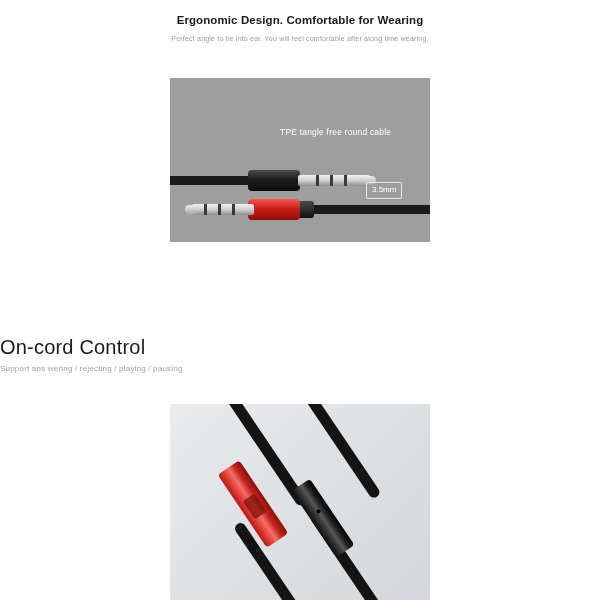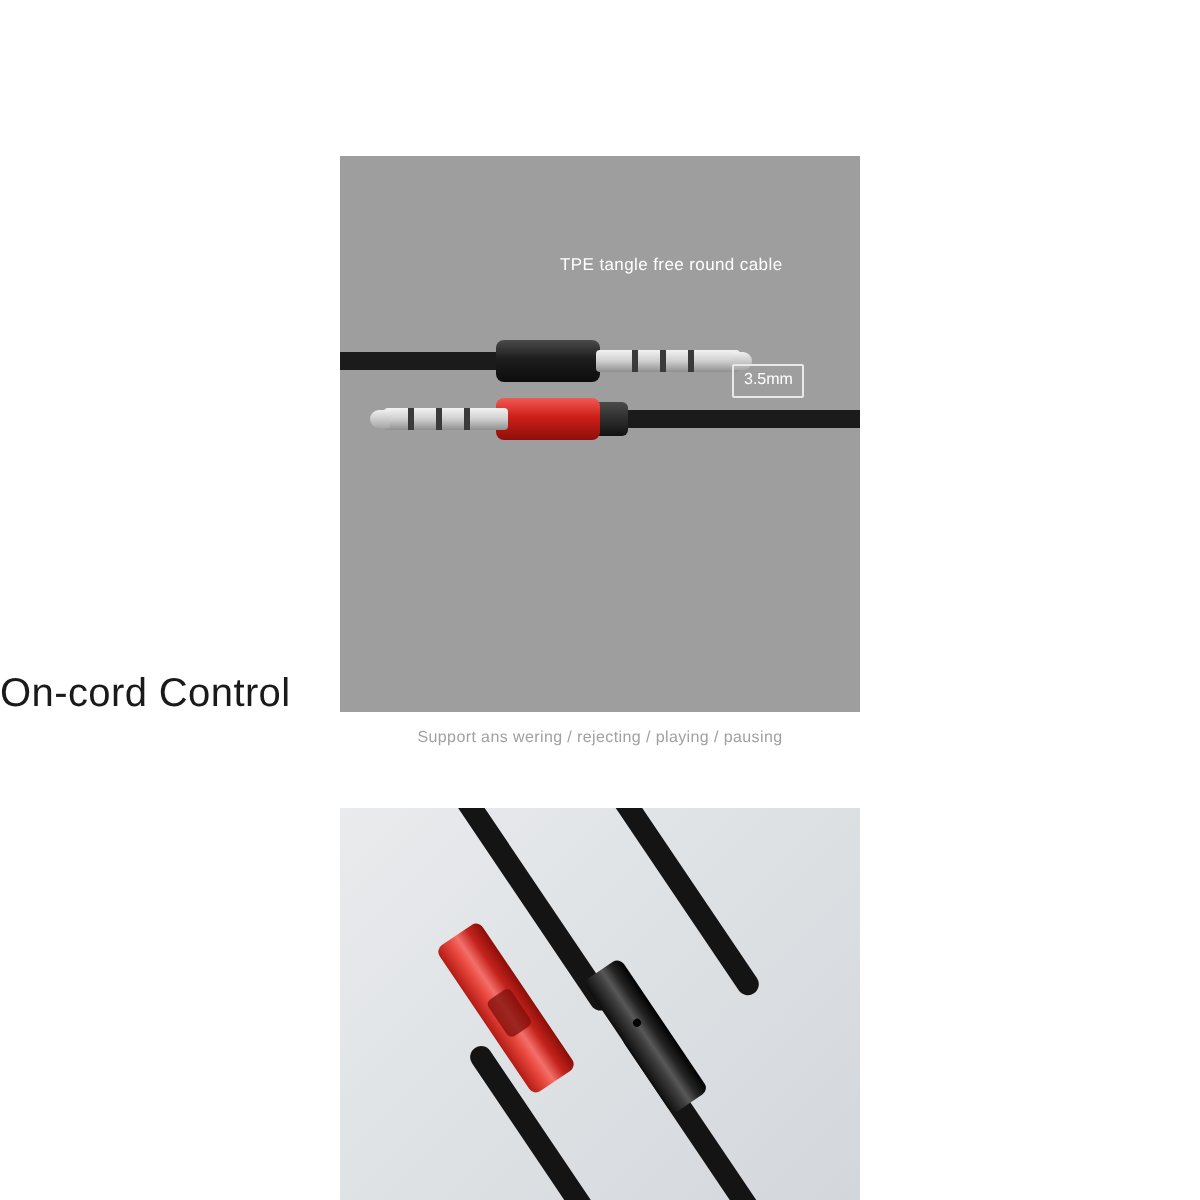--- a/index.html
+++ b/index.html
@@ -27,21 +27,21 @@
     color: #9a9a9a;
     margin-top: 9px;
     letter-spacing: .2px;
   }
 
   .photo-one {
     position: absolute;
     left: 170px;
     top: 78px;
     width: 260px;
-    height: 278px;
+    height: 164px;
     background: #9e9e9e;
     overflow: hidden;
   }
   .photo-one .cap {
     position: absolute;
     left: 110px;
     top: 49px;
     font-size: 8.5px;
     color: #ffffff;
     letter-spacing: .2px;
@@ -156,21 +156,21 @@
     left: 0; right: 0;
     text-align: left;
     font-size: 20px;
     color: #1a1a1a;
     letter-spacing: .2px;
   }
   .mid-sub {
     position: absolute;
     top: 364px;
     left: 0; right: 0;
-    text-align: center;
+    text-align: left;
     font-size: 8px;
     color: #a0a0a0;
     letter-spacing: .2px;
   }
 
   .photo-two {
     position: absolute;
     left: 170px;
     top: 404px;
     width: 260px;
@@ -226,20 +226,24 @@
     height: 4px;
     background: #000;
     border-radius: 50%;
   }
 </style>
 </head>
 <body>
 
 <div class="page">
 
+  <div class="section-one">
+    <div class="head-title">Ergonomic Design. Comfortable for Wearing</div>
+    <div class="head-sub">Perfect angle to tie into ear.  You will feel comfortable after along time wearing.</div>
+  </div>
 
   <div class="photo-one">
     <div class="cable1"></div>
     <div class="barrel1"></div>
     <div class="pin1"></div>
     <div class="ring" style="left:146px"></div>
     <div class="ring" style="left:160px"></div>
     <div class="ring" style="left:174px"></div>
 
     <div class="cable2"></div>

